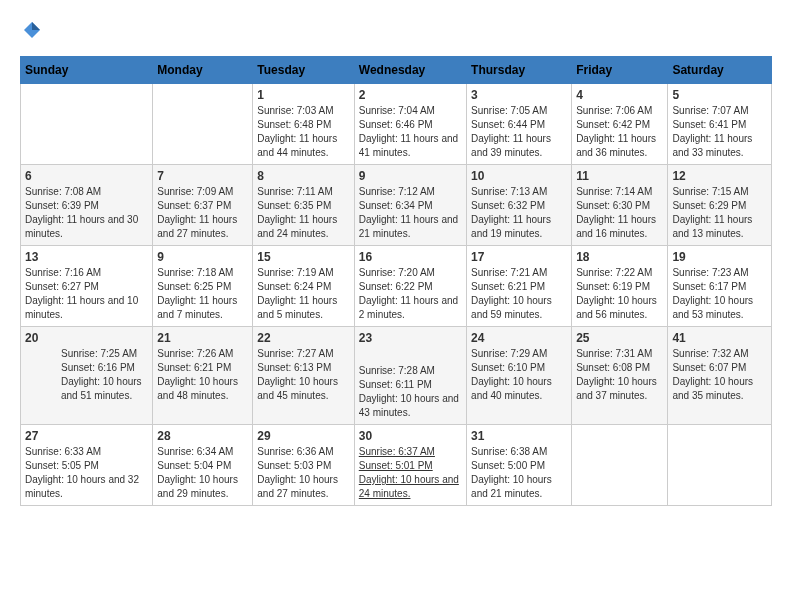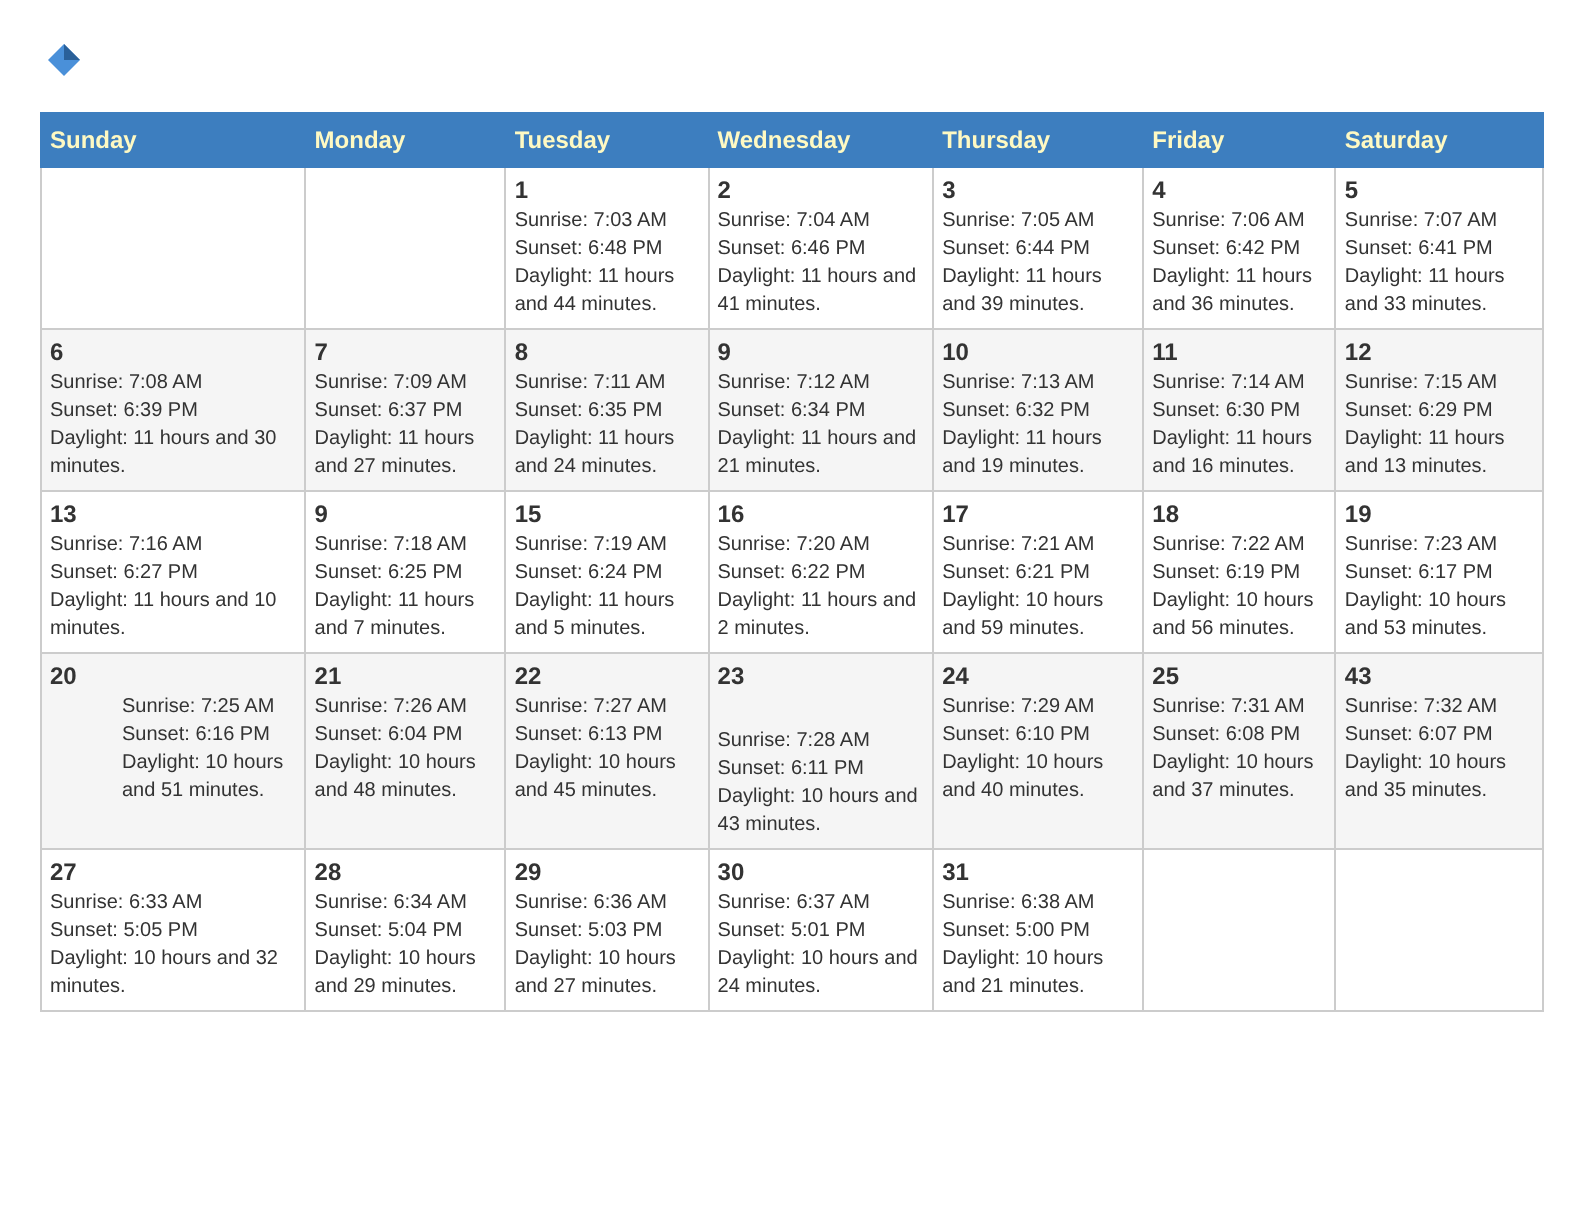--- a/index.html
+++ b/index.html
@@ -47,21 +47,21 @@
       font-size: 16px;
       color: #555;
     }
     .calendar-table {
       width: 100%;
       border-collapse: collapse;
       font-size: 11px;
     }
     .calendar-table thead tr th {
       background-color: #3d7ebf;
-      color: #fef9c3;
+      color: #000000;
       padding: 6px 4px;
       text-align: left;
       font-size: 12px;
       border: 1px solid #3d7ebf;
     }
     .calendar-table tbody tr td {
       border: 1px solid #ccc;
       padding: 4px;
       vertical-align: top;
       min-height: 80px;
@@ -242,21 +242,21 @@
       <tr>
         <td>
           <span class="day-number">20</span>
           <div class="day-info" style="white-space: pre-line; margin-left: 36px;">Sunrise: 7:25 AM
 Sunset: 6:16 PM
 Daylight: 10 hours and 51 minutes.</div>
         </td>
         <td>
           <span class="day-number">21</span>
           <div class="day-info" style="white-space: pre-line;">Sunrise: 7:26 AM
-Sunset: 6:04 PM
+Sunset: 6:21 PM
 Daylight: 10 hours and 48 minutes.</div>
         </td>
         <td>
           <span class="day-number">22</span>
           <div class="day-info" style="white-space: pre-line;">Sunrise: 7:27 AM
 Sunset: 6:13 PM
 Daylight: 10 hours and 45 minutes.</div>
         </td>
         <td>
           <span class="day-number">23</span>
@@ -270,21 +270,21 @@
 Sunset: 6:10 PM
 Daylight: 10 hours and 40 minutes.</div>
         </td>
         <td>
           <span class="day-number">25</span>
           <div class="day-info" style="white-space: pre-line;">Sunrise: 7:31 AM
 Sunset: 6:08 PM
 Daylight: 10 hours and 37 minutes.</div>
         </td>
         <td>
-          <span class="day-number">43</span>
+          <span class="day-number">41</span>
           <div class="day-info" style="white-space: pre-line;">Sunrise: 7:32 AM
 Sunset: 6:07 PM
 Daylight: 10 hours and 35 minutes.</div>
         </td>
       </tr>
       <tr>
         <td>
           <span class="day-number">27</span>
           <div class="day-info" style="white-space: pre-line;">Sunrise: 6:33 AM
 Sunset: 5:05 PM
@@ -297,21 +297,21 @@
 Daylight: 10 hours and 29 minutes.</div>
         </td>
         <td>
           <span class="day-number">29</span>
           <div class="day-info" style="white-space: pre-line;">Sunrise: 6:36 AM
 Sunset: 5:03 PM
 Daylight: 10 hours and 27 minutes.</div>
         </td>
         <td>
           <span class="day-number">30</span>
-          <div class="day-info" style="white-space: pre-line;">Sunrise: 6:37 AM
+          <div class="day-info" style="white-space: pre-line; text-decoration: underline;">Sunrise: 6:37 AM
 Sunset: 5:01 PM
 Daylight: 10 hours and 24 minutes.</div>
         </td>
         <td>
           <span class="day-number">31</span>
           <div class="day-info" style="white-space: pre-line;">Sunrise: 6:38 AM
 Sunset: 5:00 PM
 Daylight: 10 hours and 21 minutes.</div>
         </td>
         <td class="empty-cell"></td>

